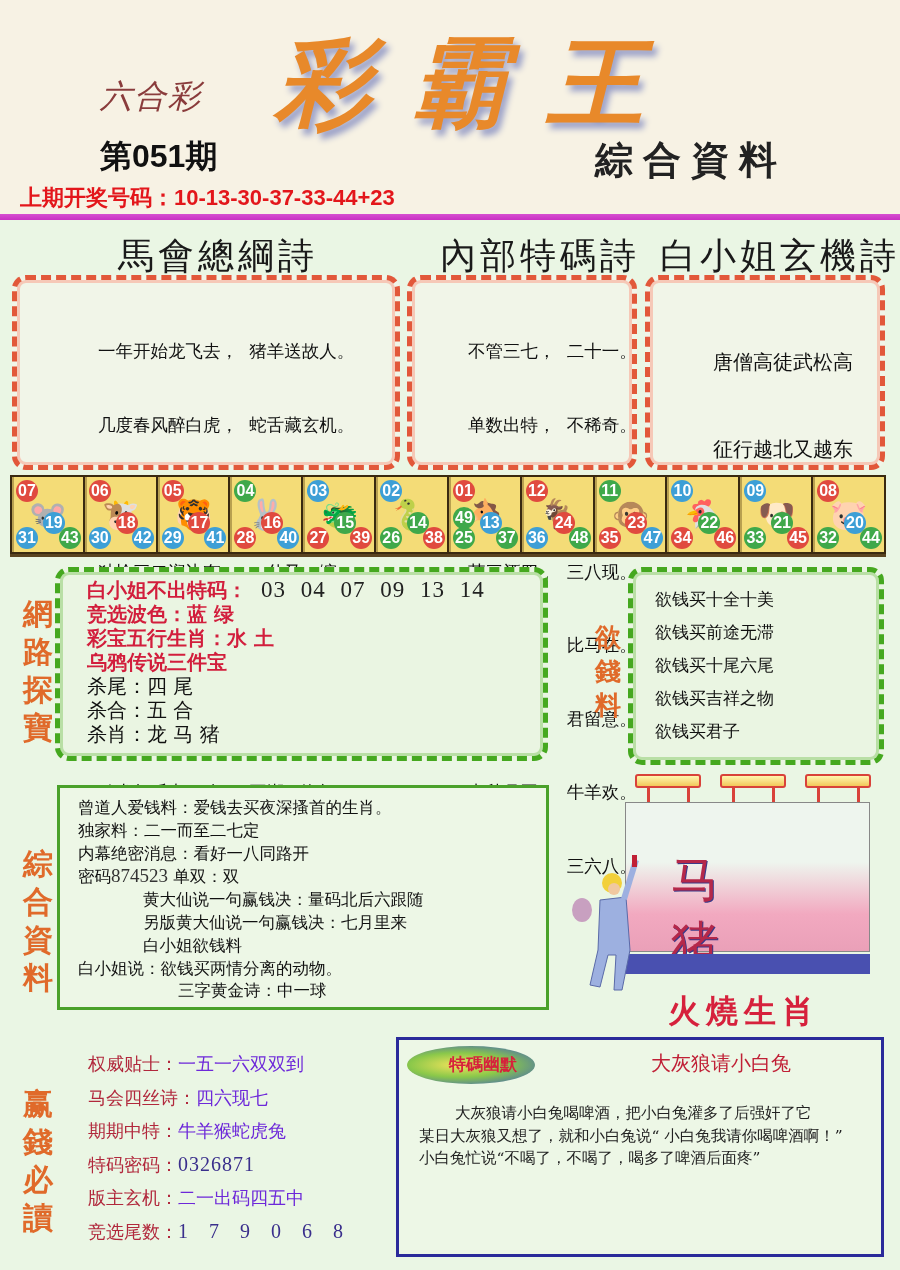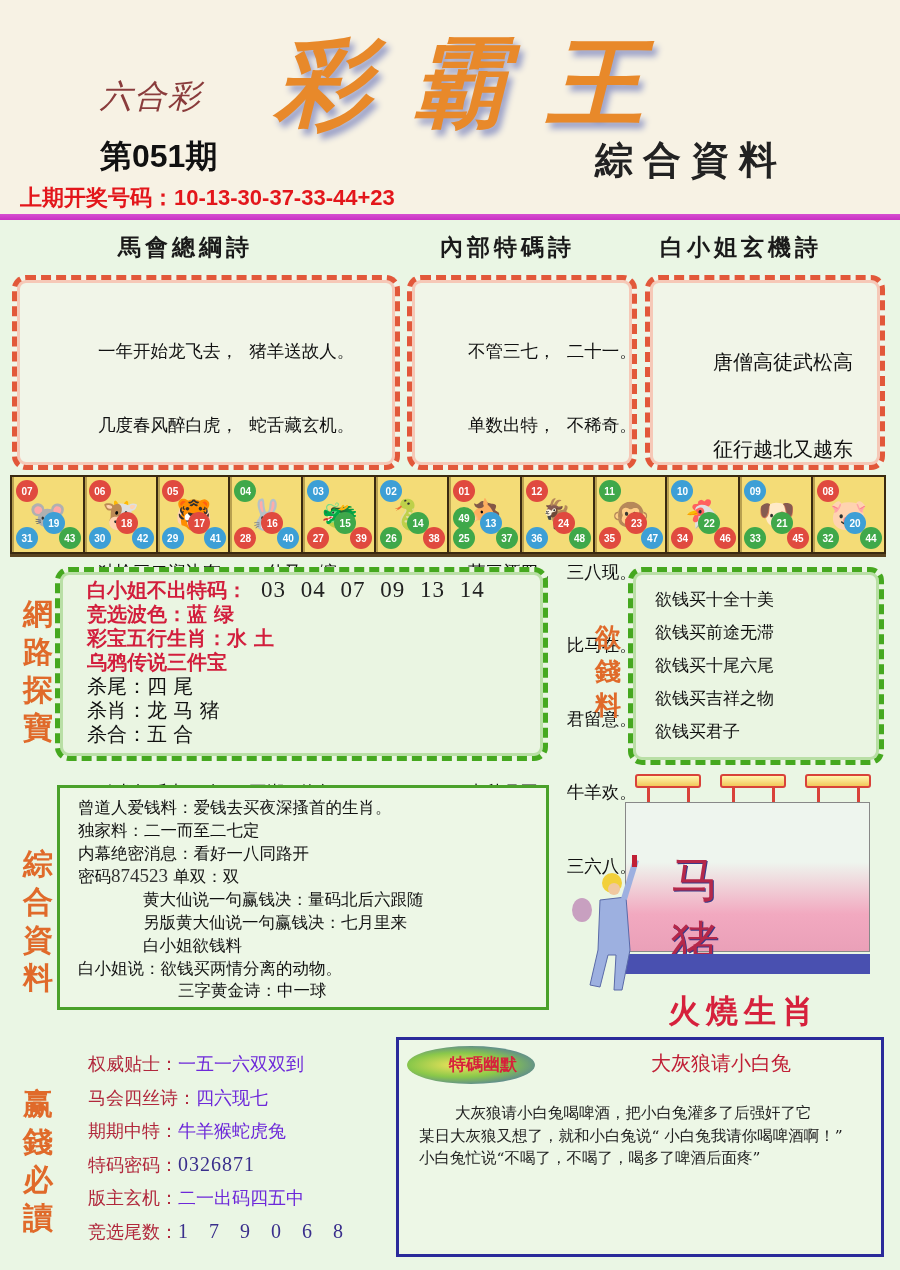--- a/index.html
+++ b/index.html
@@ -5,29 +5,29 @@
   * { box-sizing: border-box; margin: 0; padding: 0; }
   body { width: 900px; height: 1270px; background: #eaf6e4; font-family: "DejaVu Serif", serif; position: relative; overflow: hidden; }
   .header { position: absolute; left: 0; top: 0; width: 900px; height: 215px; background: #f7f2e4; }
   .header .liuhecai { position: absolute; left: 100px; top: 75px; font-size: 32px; color: #8a3c3c; font-style: italic; letter-spacing: 2px; font-family: Liberation Serif, serif; }
   .header .brand { position: absolute; left: 275px; top: 20px; font-size: 96px; font-weight: bold; color: #e8892a; letter-spacing: 40px; font-family: "DejaVu Serif", serif; text-shadow: 4px 6px 6px #9aa0c8; font-style: italic; }
   .header .issue { position: absolute; left: 100px; top: 135px; font-size: 32px; font-weight: bold; color: #111; font-family: "Liberation Sans", sans-serif; }
   .header .subtitle { position: absolute; left: 595px; top: 135px; font-size: 38px; font-weight: bold; color: #222; letter-spacing: 10px; font-family: "DejaVu Serif", serif; }
   .header .lastdraw { position: absolute; left: 20px; top: 183px; font-size: 22px; font-weight: bold; color: #e3161b; font-family: "Liberation Sans", sans-serif; }
   .divider { position: absolute; left: 0; top: 214px; width: 900px; height: 6px; background: linear-gradient(#d64fd0, #c930c4); }
 
-  .poem-title { position: absolute; top: 232px; font-size: 23px; font-weight: bold; color: #1a1a1a; letter-spacing: 4px; font-family: "DejaVu Serif", serif; }
+  .poem-title { position: absolute; top: 232px; font-size: 36px; font-weight: normal; color: #1a1a1a; letter-spacing: 4px; font-family: "DejaVu Serif", serif; }
   .wavy-box { position: absolute; background: #f1f5e8; border: 5px dashed #e2583a; border-radius: 14px; box-shadow: inset 0 0 0 3px #f6c8b7; }
   .wavy-box.green { border-color: #45a81f; box-shadow: inset 0 0 0 3px #b9dfa5; background: #eaf5e2; }
   .poem-lines { position: absolute; font-size: 17.5px; line-height: 24.5px; color: #111; font-family: "DejaVu Sans", sans-serif; white-space: pre; }
   .poem-lines div { height: 24.5px; margin-left: 38px; }
 
   .zodiac-strip { position: absolute; left: 10px; top: 475px; width: 876px; height: 82px; background: #3a2a10; display: flex; gap: 2px; padding: 2px; border-bottom: 3px solid #5a4420; }
   .zcell { flex: 1; background: #f4dc77; position: relative; border-left: 2px solid #b8a050; }
-  .ball { position: absolute; width: 22px; height: 22px; border-radius: 50%; font-size: 10px; font-weight: bold; color: #fff; display: flex; align-items: center; justify-content: center; font-family: "Liberation Sans", sans-serif; }
+  .ball { position: absolute; width: 22px; height: 22px; border-radius: 50%; font-size: 16px; font-weight: bold; color: #fff; display: flex; align-items: center; justify-content: center; font-family: "Liberation Sans", sans-serif; }
   .ball.red { background: #e04a3f; } .ball.blue { background: #3d9fd6; } .ball.green { background: #3fa84a; }
   .ball.tl { left: 2px; top: 3px; } .ball.tr { right: 18px; top: 3px; margin-top: 32px; } .ball.bl { left: 2px; bottom: 3px; } .ball.br { right: 2px; bottom: 3px; } .ball.ml { left: 2px; top: 30px; }
   .animal { position: absolute; left: 50%; top: 50%; transform: translate(-50%, -50%); font-size: 30px; line-height: 1; }
 
   .side-label { position: absolute; font-size: 30px; color: #e06a2a; font-weight: bold; line-height: 38px; width: 40px; text-align: center; font-family: "DejaVu Serif", serif; }
   .net-box { position: absolute; left: 55px; top: 567px; width: 493px; height: 194px; }
   .net-lines { position: absolute; left: 87px; top: 578px; font-size: 20px; line-height: 24px; font-family: "DejaVu Sans", sans-serif; }
   .net-lines .red { color: #d21e3c; font-weight: bold; }
   .net-lines .blk { color: #111; }
   .net-lines .nums { color: #222; font-family: "Liberation Serif", serif; font-weight: normal; font-size: 23px; margin-left: 14px; letter-spacing: 1px; word-spacing: 8px; }
@@ -207,22 +207,22 @@
   <div>探</div>
   <div>寶</div>
 </div>
 <div class="wavy-box green net-box"></div>
 <div class="net-lines">
   <div class="red"><span>白小姐不出特码：</span><span class="nums">03 04 07 09 13 14</span></div>
   <div class="red">竞选波色：蓝   绿</div>
   <div class="red">彩宝五行生肖：水 土</div>
   <div class="red">乌鸦传说三件宝</div>
   <div class="blk">杀尾：四 尾</div>
+  <div class="blk">杀合：五 合</div>
   <div class="blk">杀肖：龙 马 猪</div>
-  <div class="blk">杀合：五 合</div>
 </div>
 
 <div class="side-label" style="left:588px; top:620px; font-size:26px; line-height:34px;">
   <div>欲</div>
   <div>錢</div>
   <div>料</div>
 </div>
 <div class="wavy-box green money-box"></div>
 <div class="money-lines">
   <div>欲钱买十全十美</div>

